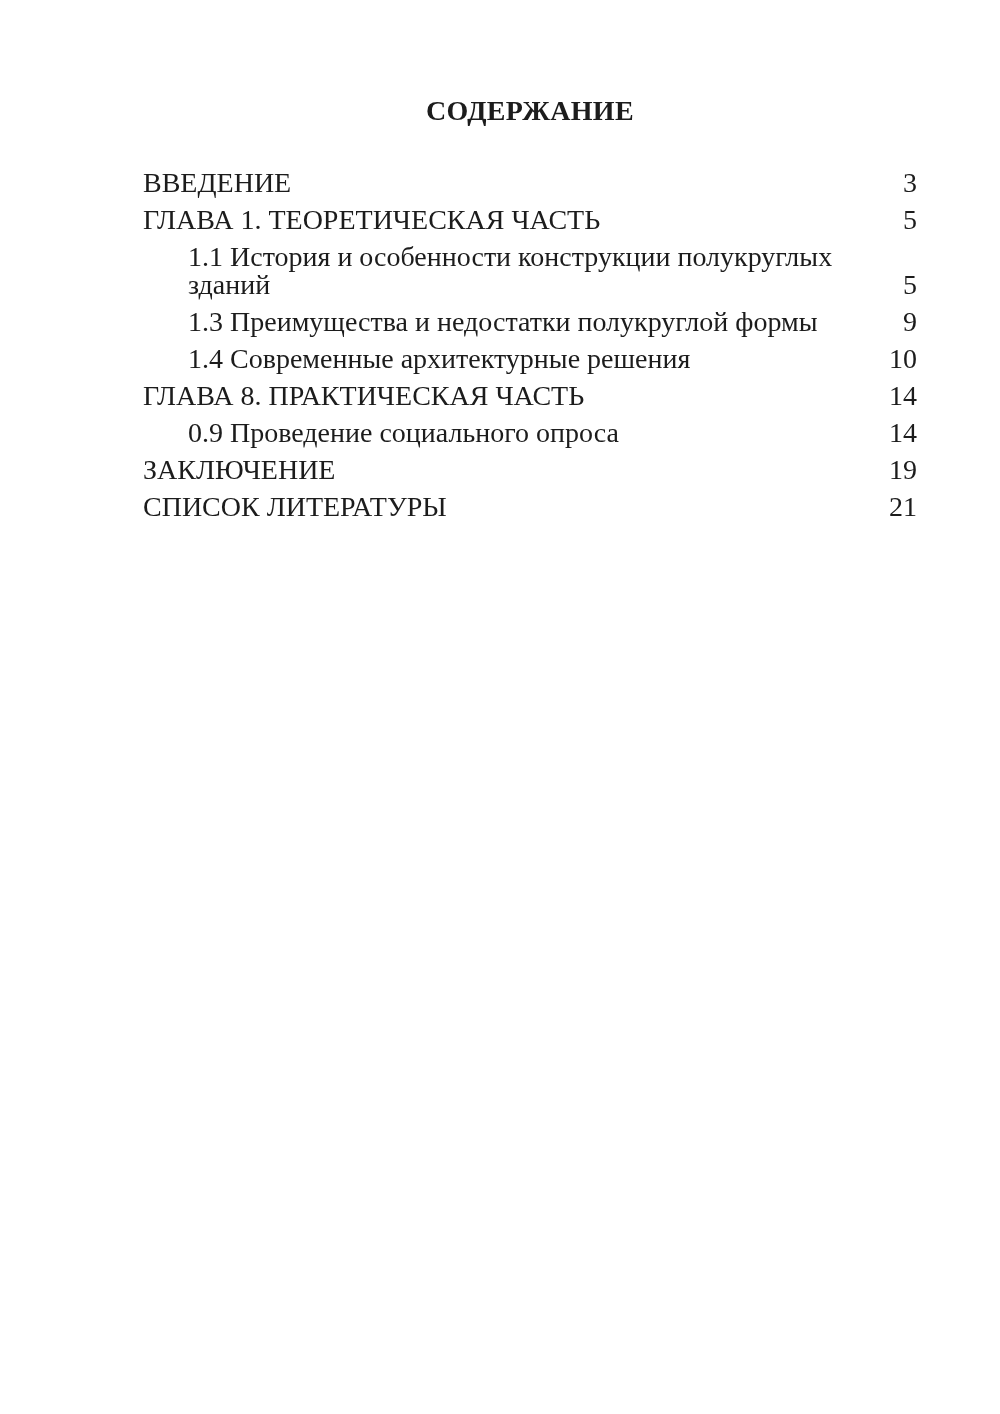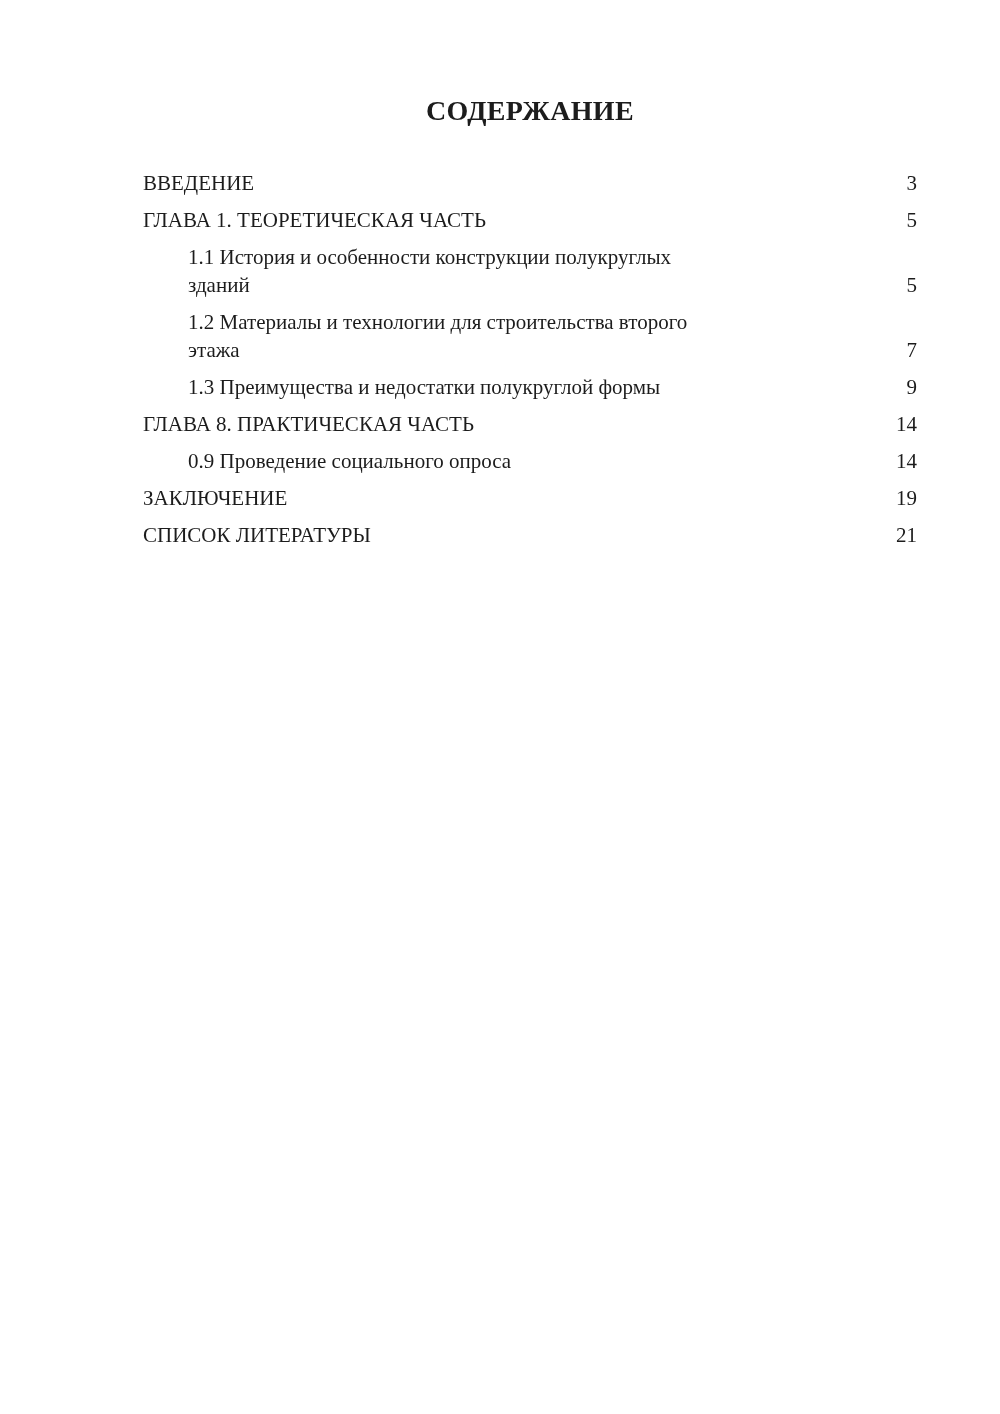--- a/index.html
+++ b/index.html
@@ -25,21 +25,21 @@
     width: 774px;
     text-align: center;
     font-size: 28px;
     line-height: 30px;
     font-weight: 700;
     letter-spacing: 0.3px;
   }
   .toc-list {
     margin: 43px 18px 0 143px;
     width: 774px;
-    font-size: 21px;
+    font-size: 28px;
   }
   .toc-row {
     display: flex;
     align-items: flex-end;
     line-height: 28px;
     margin-top: 9px;
   }
   .toc-row:first-child {
     margin-top: 0;
   }
@@ -81,27 +81,26 @@
       <div class="toc-row">
         <span class="toc-label">ГЛАВА 1. ТЕОРЕТИЧЕСКАЯ ЧАСТЬ</span>
         <span class="toc-page">5</span>
       </div>
       <div class="toc-row sub">
         <span class="toc-label">1.1 История и особенности конструкции полукруглых
 зданий</span>
         <span class="toc-page">5</span>
       </div>
       <div class="toc-row sub">
-        <span class="toc-label">1.2 Материалы и технологии для строительства второго
-этажа</span>
-        <span class="toc-page">7</span>
+        <span class="toc-label">1.3 Преимущества и недостатки полукруглой формы</span>
+        <span class="toc-page">9</span>
       </div>
       <div class="toc-row sub">
-        <span class="toc-label">1.3 Преимущества и недостатки полукруглой формы</span>
-        <span class="toc-page">9</span>
+        <span class="toc-label">1.4 Современные архитектурные решения</span>
+        <span class="toc-page">10</span>
       </div>
       <div class="toc-row">
         <span class="toc-label">ГЛАВА 8. ПРАКТИЧЕСКАЯ ЧАСТЬ</span>
         <span class="toc-page">14</span>
       </div>
       <div class="toc-row sub">
         <span class="toc-label">0.9 Проведение социального опроса</span>
         <span class="toc-page">14</span>
       </div>
       <div class="toc-row">

